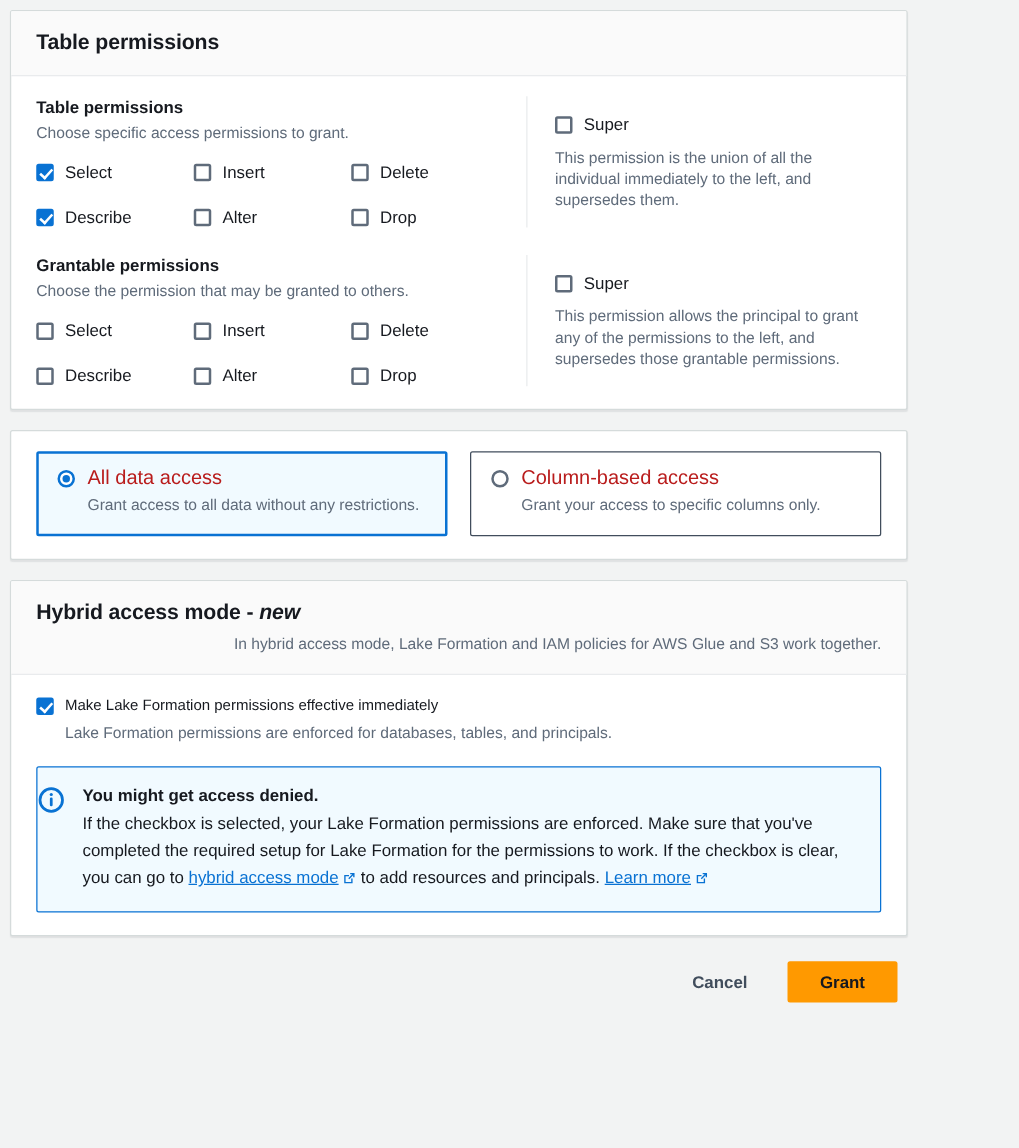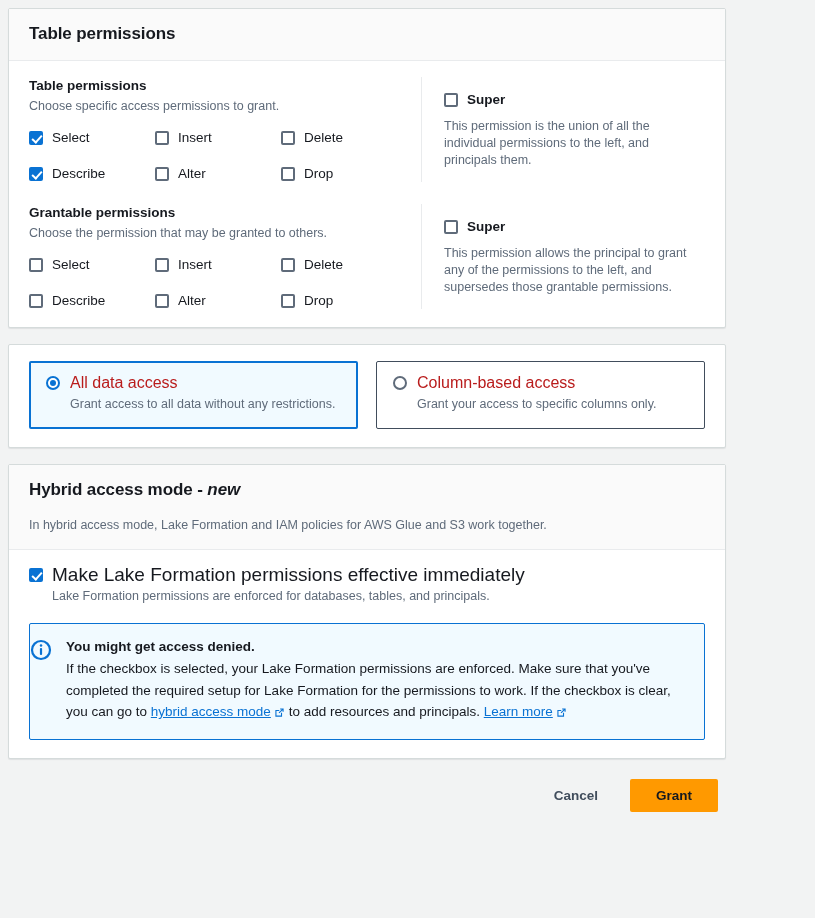--- a/index.html
+++ b/index.html
@@ -45,22 +45,23 @@
   }
 
   .card-title .new-tag {
     font-style: italic;
     font-weight: bold;
   }
 
   .card-subtitle {
     font-size: 12.5px;
     color: #5f6b7a;
-    margin-top: 15px;
+    margin-top: 5px;
     line-height: 18px;
+    text-align: right;
   }
 
   .card-body { padding: 16px 20px 18px 20px; }
 
   
   .perm-group { display: flex; align-items: flex-start; }
 
   .perm-left { width: 392px; flex: none; }
   .perm-right {
     flex: 1;
@@ -124,21 +125,21 @@
   }
 
   .hint {
     font-size: 12.5px;
     color: #5f6b7a;
     line-height: 17px;
     margin-top: 10px;
     max-width: 350px;
   }
 
-  .super-row { margin-top: 15px; font-weight: bold; }
+  .super-row { margin-top: 15px; }
 
   
   .tiles { display: flex; gap: 18px; }
   .tile {
     flex: 1;
     border: 1px solid #414d5c;
     border-radius: 2px;
     padding: 13px 16px 15px 16px;
     background: #ffffff;
     min-height: 58px;
@@ -183,21 +184,21 @@
     margin-left: 24px;
     margin-top: 5px;
     line-height: 17px;
   }
 
   
   .hybrid-check { display: flex; align-items: flex-start; }
   .hybrid-check .cbox { margin-top: 2px; }
   .hybrid-texts { margin-left: 9px; }
   .hybrid-main {
-    font-size: 19px;
+    font-size: 12px;
     color: #16191f;
     line-height: 17px;
   }
   .hybrid-sub {
     font-size: 12.5px;
     color: #5f6b7a;
     margin-top: 5px;
     line-height: 17px;
   }
 
@@ -308,21 +309,21 @@
               <span class="cb-label">Drop</span>
             </label>
           </div>
         </div>
 
         <div class="perm-right">
           <label class="cb-row super-row">
             <span class="cbox"></span>
             <span class="cb-label">Super</span>
           </label>
-          <div class="hint">This permission is the union of all the individual permissions to the left, and principals them.</div>
+          <div class="hint">This permission is the union of all the individual immediately to the left, and supersedes them.</div>
         </div>
       </div>
 
       <div class="perm-group" style="margin-top:22px;">
         <div class="perm-left">
           <div class="group-label">Grantable permissions</div>
           <div class="group-desc">Choose the permission that may be granted to others.</div>
 
           <div class="cb-grid">
             <label class="cb-row">

